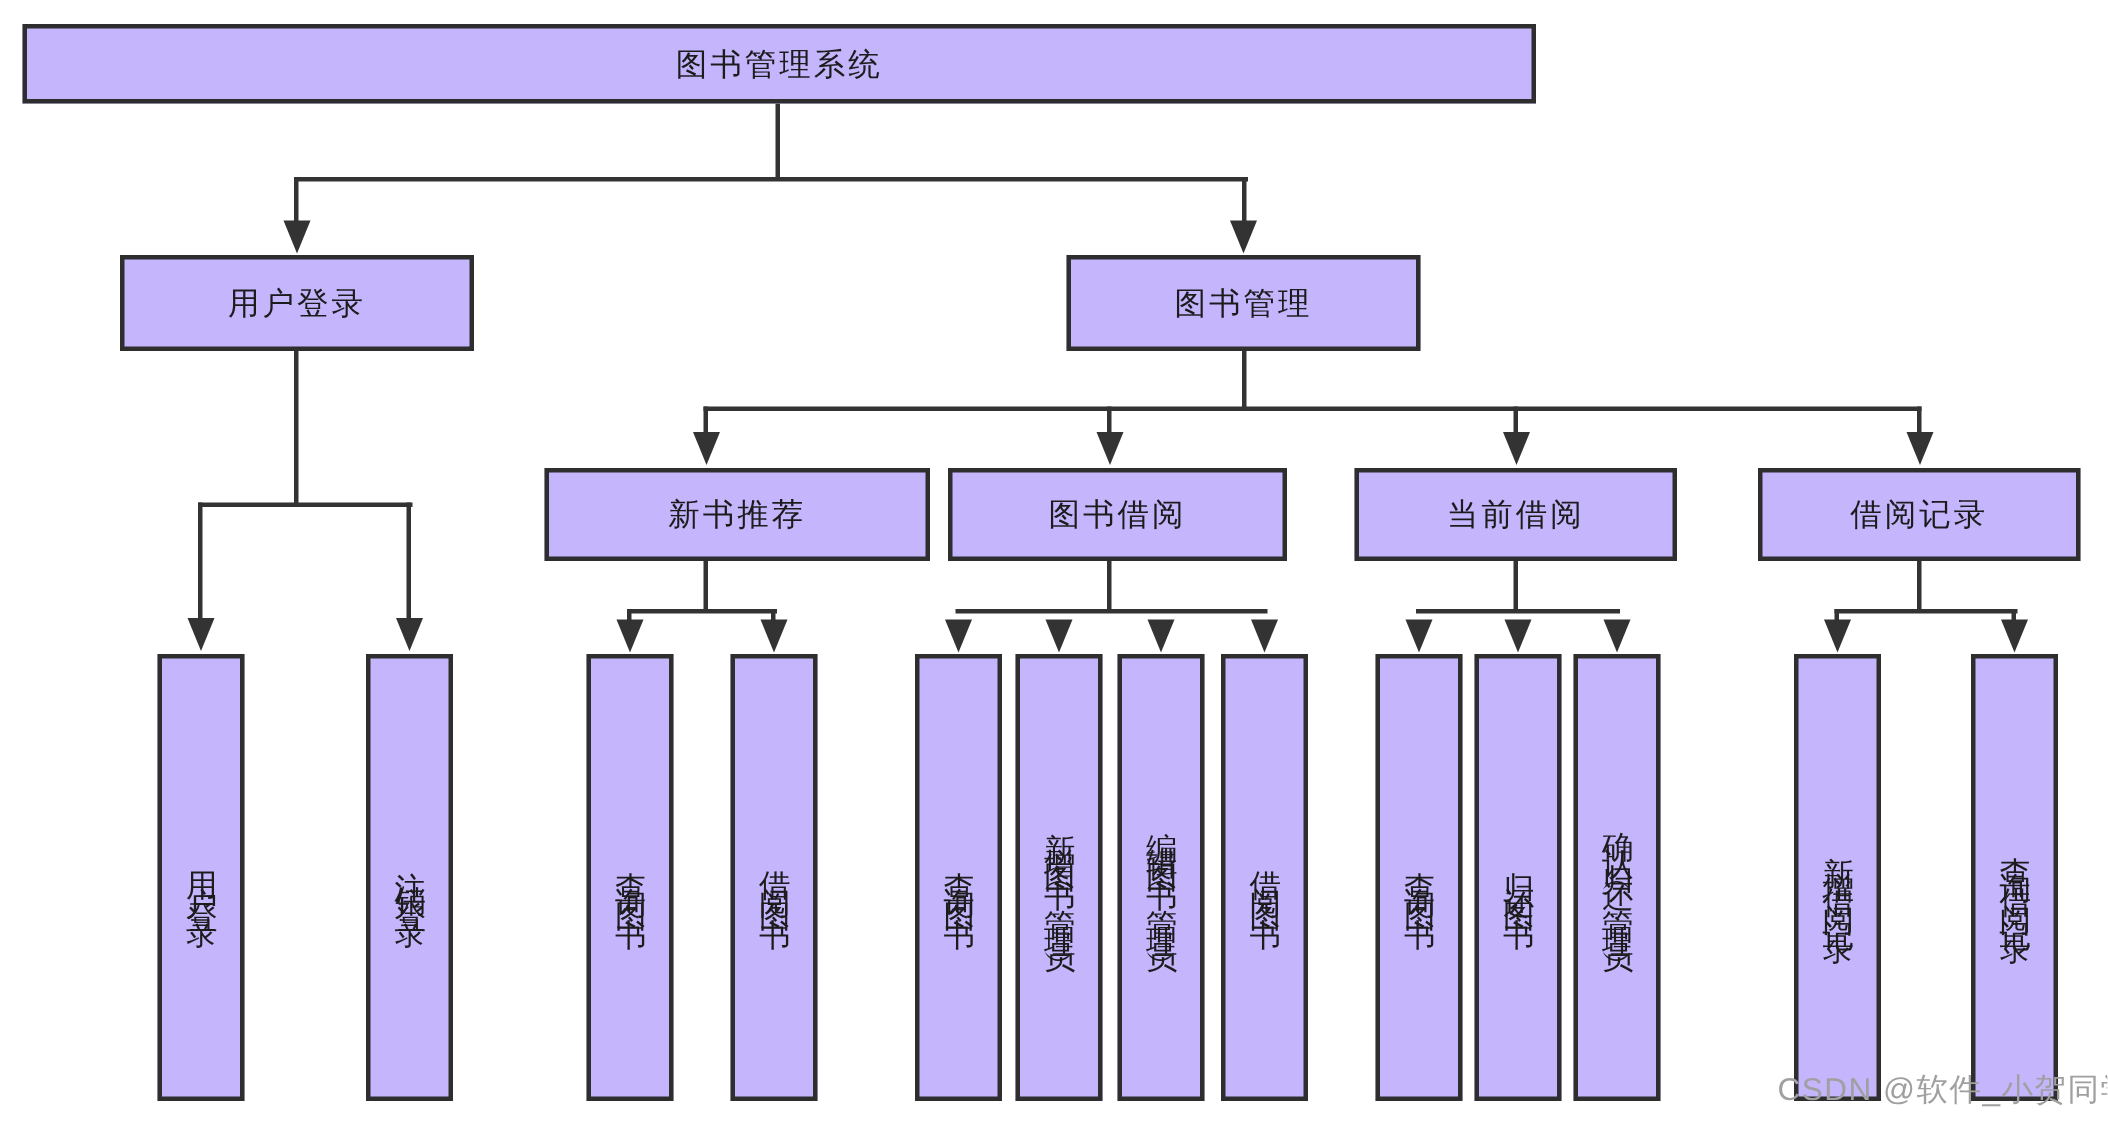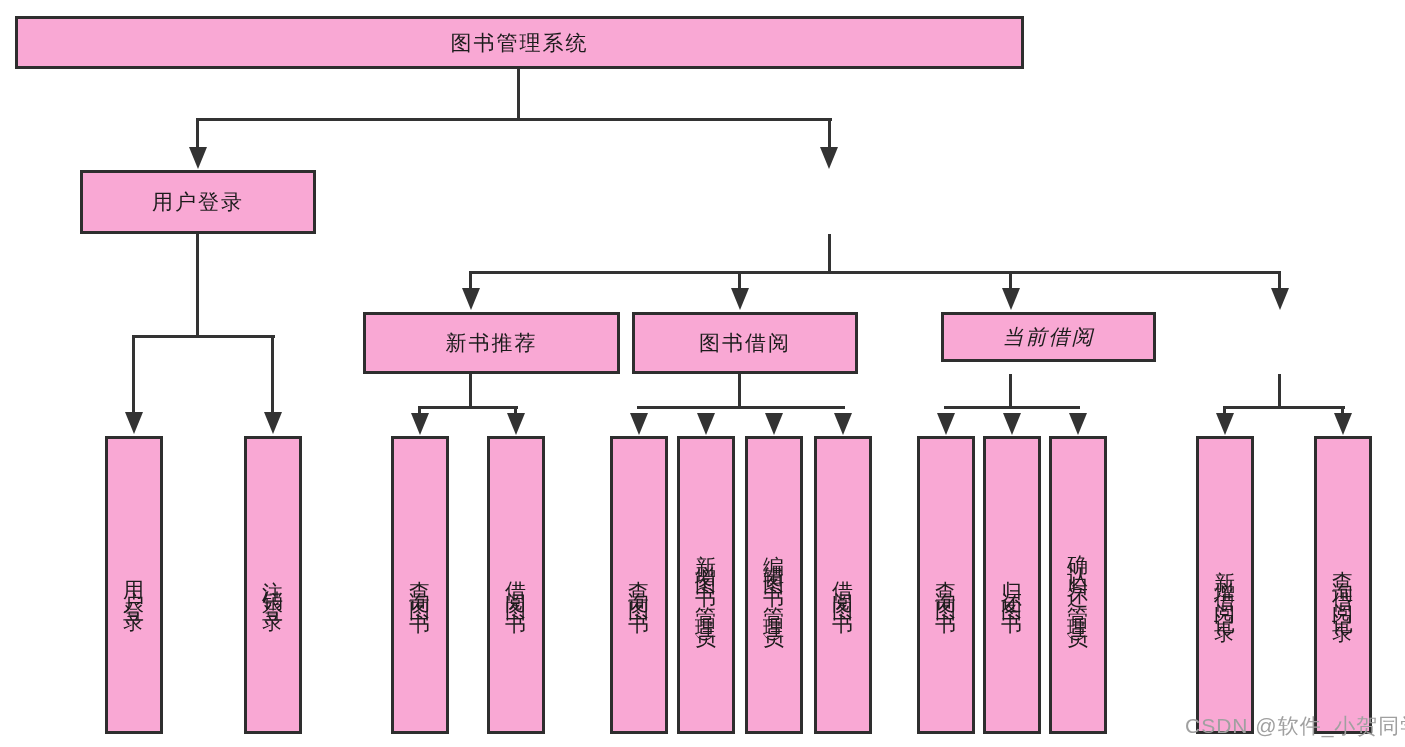--- a/index.html
+++ b/index.html
@@ -7,21 +7,21 @@
     position: relative;
     width: 1405px;
     height: 747px;
     background: #ffffff;
     overflow: hidden;
     font-family: "Liberation Sans", "DejaVu Sans", sans-serif;
   }
   .box {
     position: absolute;
     box-sizing: border-box;
-    background: #f9a8d4;
+    background: #c4b5fd;
     border: 3px solid #2e2e2e;
     color: #1c1c1c;
     display: flex;
     align-items: center;
     justify-content: center;
     font-size: 21px;
     z-index: 2;
   }
   .hbox { letter-spacing: 2px; }
   .vbox {
@@ -65,20 +65,21 @@
   <div class="box hbox" style="left:15px; top:16px; width:1009px; height:53px;">图书管理系统</div>
 
   <div class="vl" style="left:517px; top:69px; height:51px;"></div>
   <div class="hl" style="left:196px; top:118px; width:636px;"></div>
   <div class="vl" style="left:196px; top:118px; height:32px;"></div>
   <div class="vl" style="left:828px; top:118px; height:32px;"></div>
   <div class="arrow" style="left:189px; top:147px;"></div>
   <div class="arrow" style="left:820px; top:147px;"></div>
 
   <div class="box hbox" style="left:80px; top:170px; width:236px; height:64px;">用户登录</div>
+  <div class="box hbox" style="left:711px; top:170px; width:236px; height:64px;">图书管理</div>
 
   <div class="vl" style="left:196px; top:234px; height:104px;"></div>
   <div class="hl" style="left:132px; top:335px; width:143px;"></div>
   <div class="vl" style="left:132px; top:335px; height:79px;"></div>
   <div class="vl" style="left:271px; top:335px; height:79px;"></div>
   <div class="arrow" style="left:125px; top:412px;"></div>
   <div class="arrow" style="left:264px; top:412px;"></div>
 
   <div class="vl" style="left:828px; top:234px; height:40px;"></div>
   <div class="hl" style="left:469px; top:271px; width:812px;"></div>
@@ -86,21 +87,22 @@
   <div class="vl" style="left:738px; top:271px; height:18px;"></div>
   <div class="vl" style="left:1009px; top:271px; height:18px;"></div>
   <div class="vl" style="left:1278px; top:271px; height:18px;"></div>
   <div class="arrow" style="left:462px; top:288px;"></div>
   <div class="arrow" style="left:731px; top:288px;"></div>
   <div class="arrow" style="left:1002px; top:288px;"></div>
   <div class="arrow" style="left:1271px; top:288px;"></div>
 
   <div class="box hbox" style="left:363px; top:312px; width:257px; height:62px;">新书推荐</div>
   <div class="box hbox" style="left:632px; top:312px; width:226px; height:62px;">图书借阅</div>
-  <div class="box hbox" style="left:941px; top:312px; width:215px; height:50px;font-style:italic;">当前借阅</div>
+  <div class="box hbox" style="left:903px; top:312px; width:215px; height:62px;">当前借阅</div>
+  <div class="box hbox" style="left:1172px; top:312px; width:215px; height:62px;">借阅记录</div>
 
   <div class="vl" style="left:469px; top:374px; height:34px;"></div>
   <div class="hl" style="left:418px; top:406px; width:100px;"></div>
   <div class="vl" style="left:418px; top:406px; height:10px;"></div>
   <div class="vl" style="left:514px; top:406px; height:10px;"></div>
   <div class="arrow" style="left:411px; top:413px;"></div>
   <div class="arrow" style="left:507px; top:413px;"></div>
 
   <div class="vl" style="left:738px; top:374px; height:34px;"></div>
   <div class="hl" style="left:637px; top:406px; width:208px;"></div>

